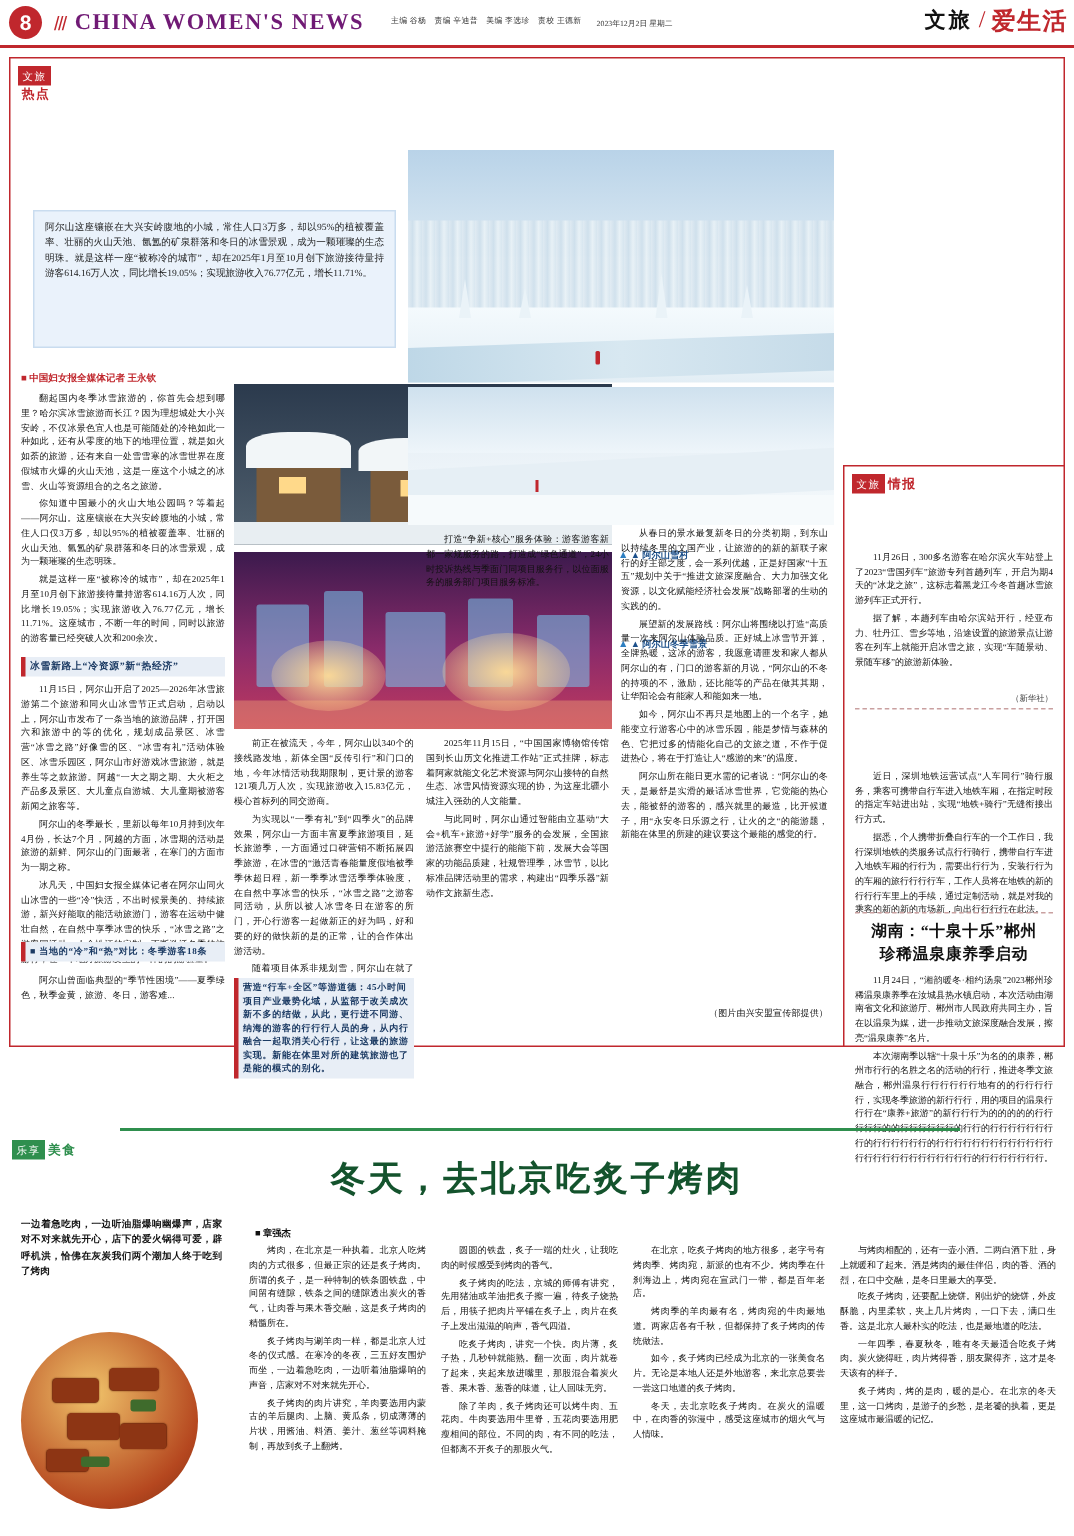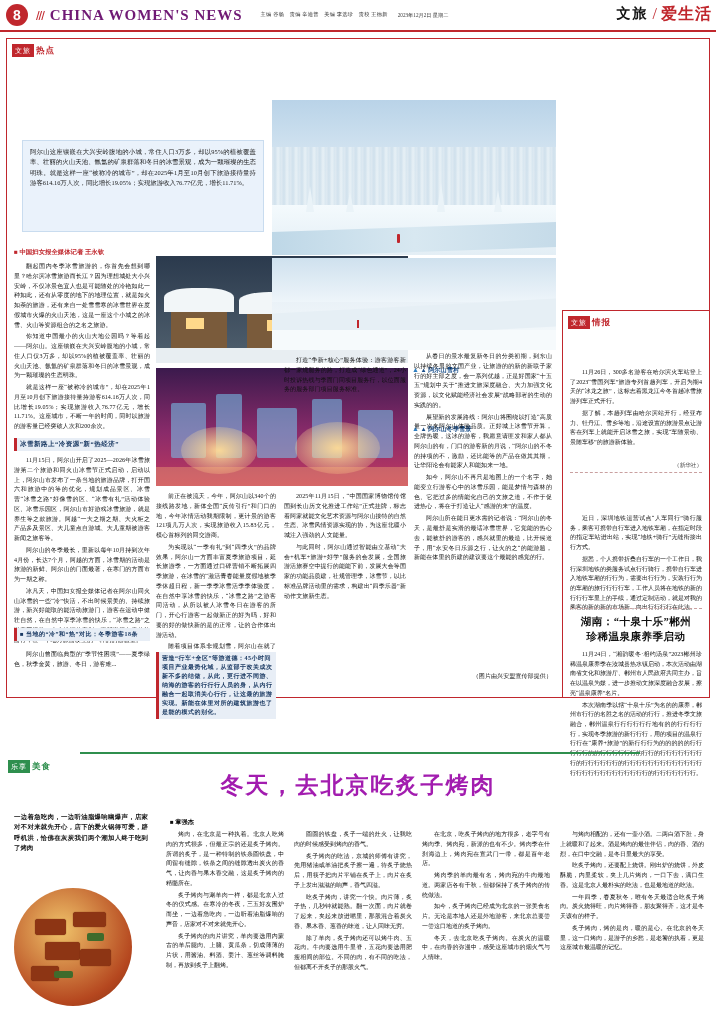--- a/index.html
+++ b/index.html
@@ -310,21 +310,21 @@
     position: absolute; left: 8px; top: 760px;
     display:flex; align-items:flex-end;
   }
   .bot-headline {
     position: absolute;
     left: 6px; top: 770px;
     width: 704px;
     text-align: center;
     font-size: 23px;
     font-weight: bold;
-    color: #a21caf;
+    color: #14532d;
     letter-spacing: 2px;
     font-family: "Liberation Serif", serif;
   }
   .bot-green-rule {
     position: absolute;
     left: 80px; top: 752px;
     width: 560px; height: 0;
     border-top: 2px solid #2f8f4e;
   }
   .bot-byline {
@@ -369,21 +369,21 @@
     <div class="masthead-date">2023年12月2日 星期二</div>
     <div class="masthead-right">
       <span class="sec-left">文旅</span>
       <span class="sec-slash">/</span>
       <span class="sec-right">爱生活</span>
     </div>
   </div>
 
   <div class="main-frame"></div>
 
-  <div class="tag-wrap" style="left:12px; top:44px;">
+  <div class="tag-wrap" style="left:12px; top:44px;flex-direction:column;">
     <span class="tag">文旅</span>
     <span class="tag-sub">热点</span>
   </div>
 
 
   <div class="photo-snowforest">
     <div class="sf-sky"></div>
     <div class="sf-trees"></div>
     <div class="sf-snowfield"></div>
     <div class="sf-river"></div>

